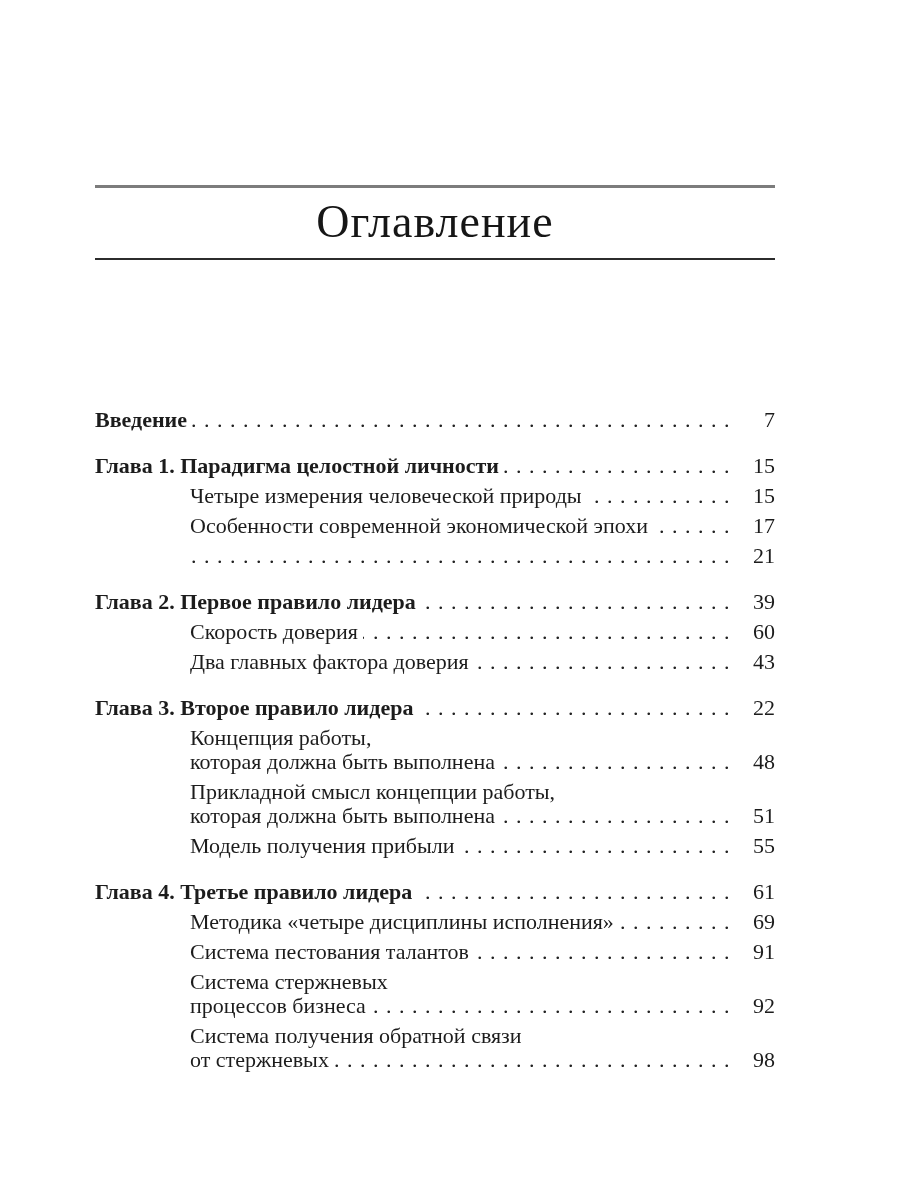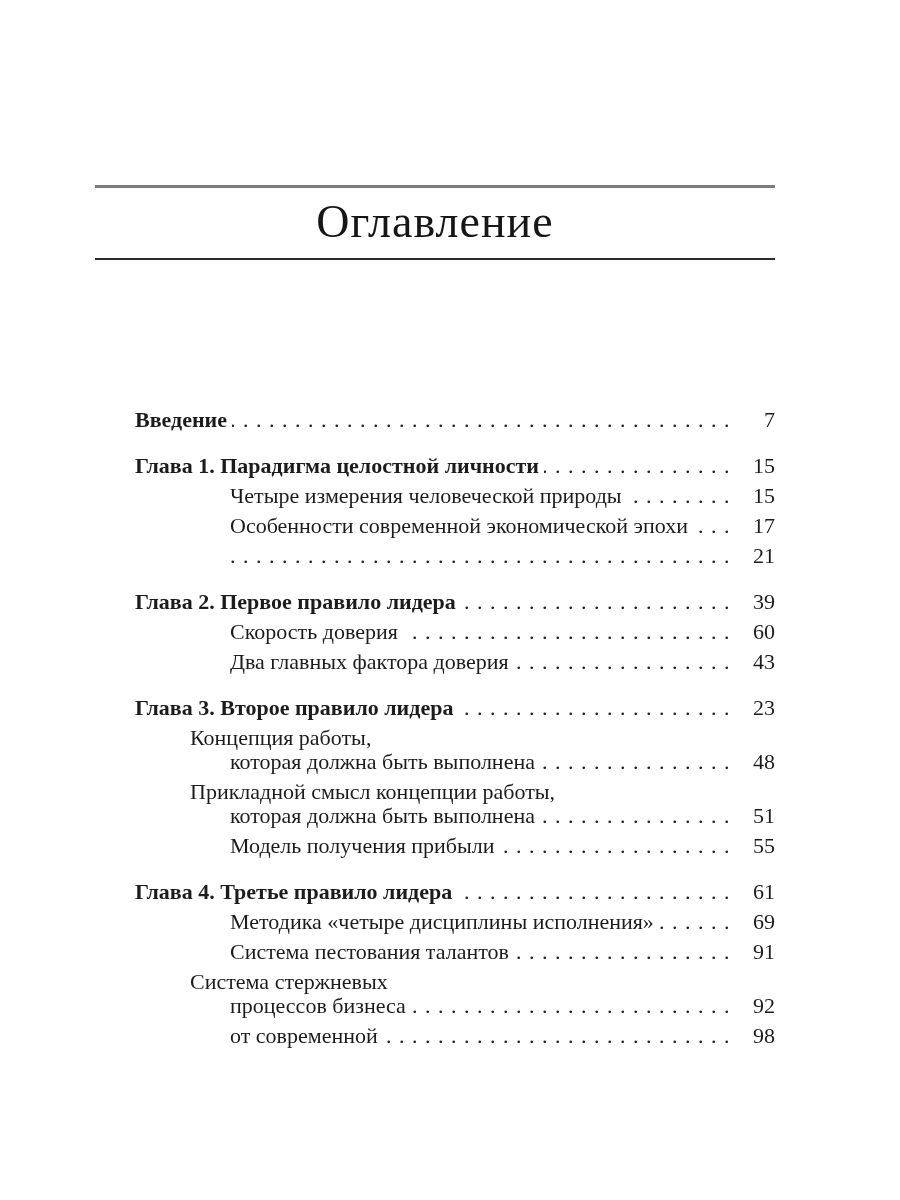--- a/index.html
+++ b/index.html
@@ -69,21 +69,20 @@
   }
   .entry.section {
     padding-left: 95px;
   }
   .wrap-line {
     white-space: nowrap;
   }
   .toc-line {
     display: flex;
     align-items: center;
-    margin-left: 40px;
   }
   .toc-text {
     flex: 0 0 auto;
     white-space: nowrap;
     padding-right: 5px;
   }
   .toc-dots {
     flex: 1 1 auto;
     min-width: 0;
     overflow: hidden;
@@ -197,21 +196,21 @@
           <span class="toc-page">43</span>
         </div>
       </div>
 
       <div class="entry chapter">
         <div class="toc-line">
           <span class="toc-text">Глава 3. Второе правило лидера</span>
           <span class="toc-dots">
               <span>. . . . . . . . . . . . . . . . . . . . . . . . . . . . . . . . . . . . . . . . . . . . . . . . . . . . . . . . . . . . . . . . . . . . . . </span>
             </span>
-          <span class="toc-page">23</span>
+          <span class="toc-page">22</span>
         </div>
       </div>
 
       <div class="entry section">
         <div class="wrap-line">Концепция работы,</div>
         <div class="toc-line">
           <span class="toc-text">которая должна быть выполнена</span>
           <span class="toc-dots">
               <span>. . . . . . . . . . . . . . . . . . . . . . . . . . . . . . . . . . . . . . . . . . . . . . . . . . . . . . . . . . . . . . . . . . . . . . </span>
             </span>
@@ -275,22 +274,23 @@
         <div class="toc-line">
           <span class="toc-text">процессов бизнеса</span>
           <span class="toc-dots">
               <span>. . . . . . . . . . . . . . . . . . . . . . . . . . . . . . . . . . . . . . . . . . . . . . . . . . . . . . . . . . . . . . . . . . . . . . </span>
             </span>
           <span class="toc-page">92</span>
         </div>
       </div>
 
       <div class="entry section">
-        <div class="toc-line">
-          <span class="toc-text">от современной</span>
+        <div class="wrap-line">Система получения обратной связи</div>
+        <div class="toc-line">
+          <span class="toc-text">от стержневых</span>
           <span class="toc-dots">
               <span>. . . . . . . . . . . . . . . . . . . . . . . . . . . . . . . . . . . . . . . . . . . . . . . . . . . . . . . . . . . . . . . . . . . . . . </span>
             </span>
           <span class="toc-page">98</span>
         </div>
       </div>
 
     </div>
   </div>
 </div>

